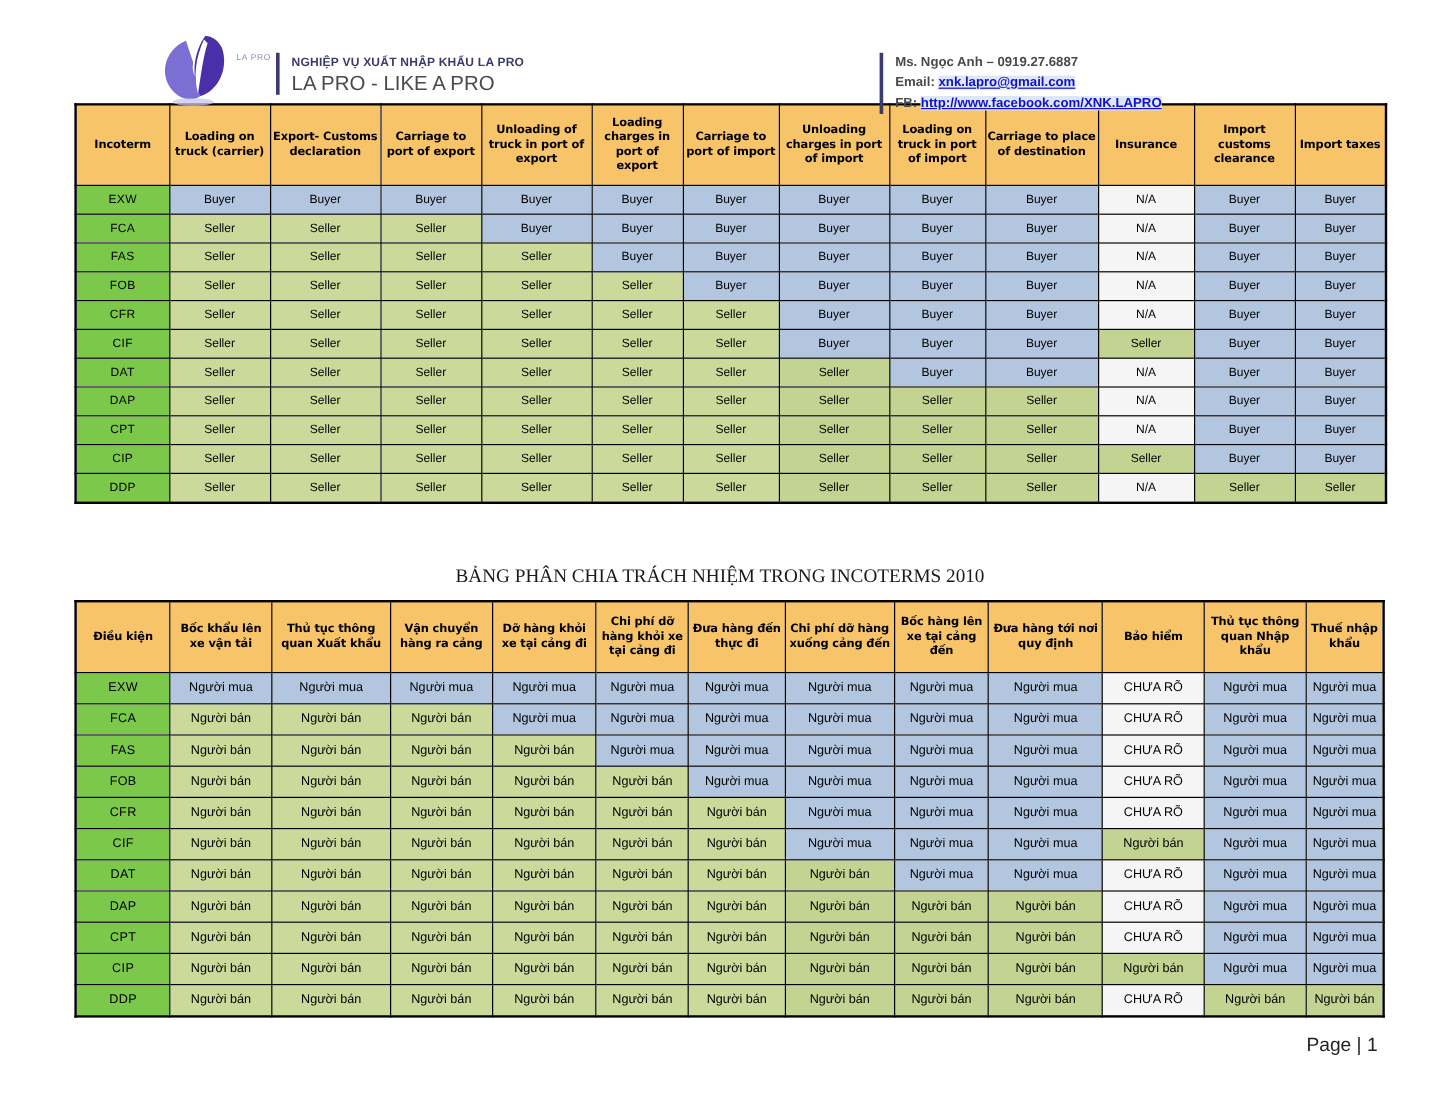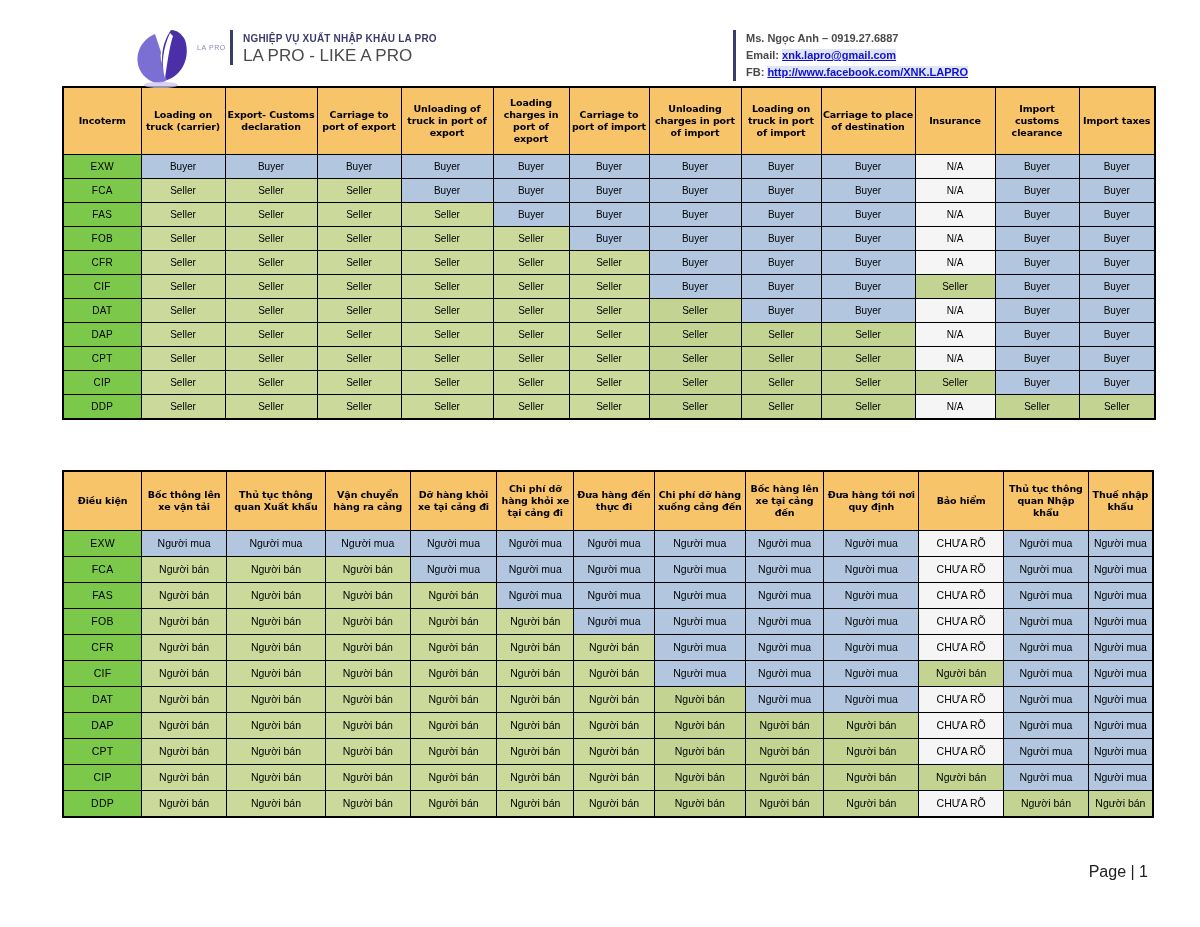--- a/index.html
+++ b/index.html
@@ -37,21 +37,21 @@
     display: flex;
     align-items: flex-start;
     justify-content: center;
     padding-top: 2px;
   }
   .logo-svg { display: block; }
 
   .lh-block {
     border-left: 3px solid #3b3b6d;
     padding-left: 10px;
-    margin-top: 4px;
+    margin-top: 18px;
   }
   .lh-left { flex: 0 0 430px; }
   .lh-right { flex: 0 0 400px; margin-left: 60px; font-weight: bold; }
 
   .lh-title {
     font-size: 10px;
     font-weight: bold;
     letter-spacing: .2px;
     color: #3b3b6d;
     line-height: 17px;
@@ -386,20 +386,21 @@
             <td class="na">N/A</td>
             <td class="sellerD">Seller</td>
             <td class="sellerD">Seller</td>
           </tr>
         </tbody>
     </table>
   </div>
 
   <div class="gap"></div>
 
+  <div class="doc-title-2">BẢNG PHÂN CHIA TRÁCH NHIỆM TRONG INCOTERMS 2010</div>
 
   <div class="tbl-wrap">
     <table class="grid grid2">
       <colgroup>
         <col style="width:78px">
           <col style="width:84px">
           <col style="width:98px">
           <col style="width:84px">
         <col style="width:86px">
           <col style="width:76px">
@@ -407,21 +408,21 @@
           <col style="width:90px">
         <col style="width:78px">
           <col style="width:94px">
           <col style="width:84px">
           <col style="width:84px">
           <col style="width:64px">
       </colgroup>
       <thead>
           <tr id="t2head">
             <th>Điều kiện</th>
-            <th>Bốc thông lên xe vận tải</th>
+            <th>Bốc khẩu lên xe vận tải</th>
             <th>Thủ tục thông quan Xuất khẩu</th>
             <th>Vận chuyển hàng ra cảng</th>
             <th>Dỡ hàng khỏi xe tại cảng đi</th>
             <th>Chi phí dỡ hàng khỏi xe tại cảng đi</th>
             <th>Đưa hàng đến thực đi</th>
             <th>Chi phí dỡ hàng xuống cảng đến</th>
             <th>Bốc hàng lên xe tại cảng đến</th>
             <th>Đưa hàng tới nơi quy định</th>
             <th>Bảo hiểm</th>
             <th>Thủ tục thông quan Nhập khẩu</th>

